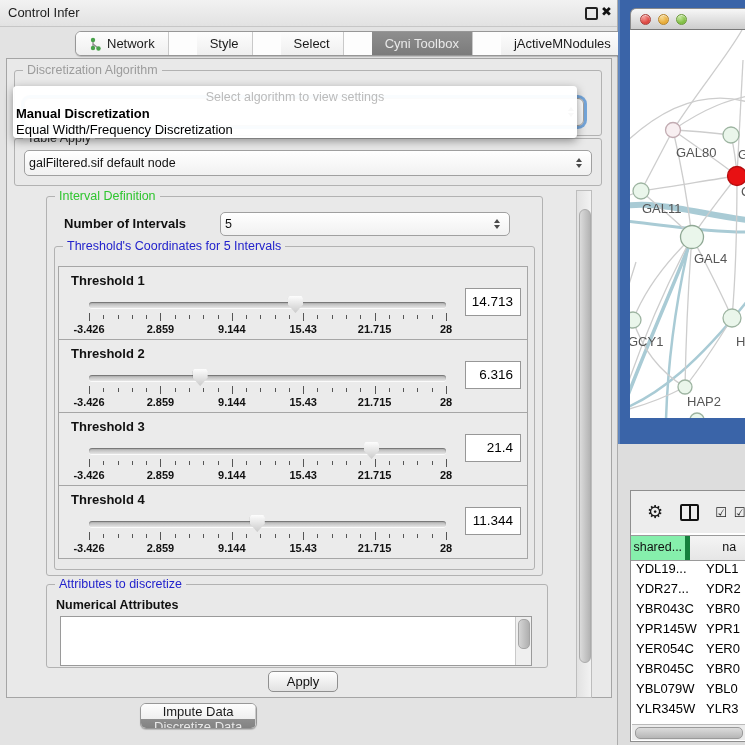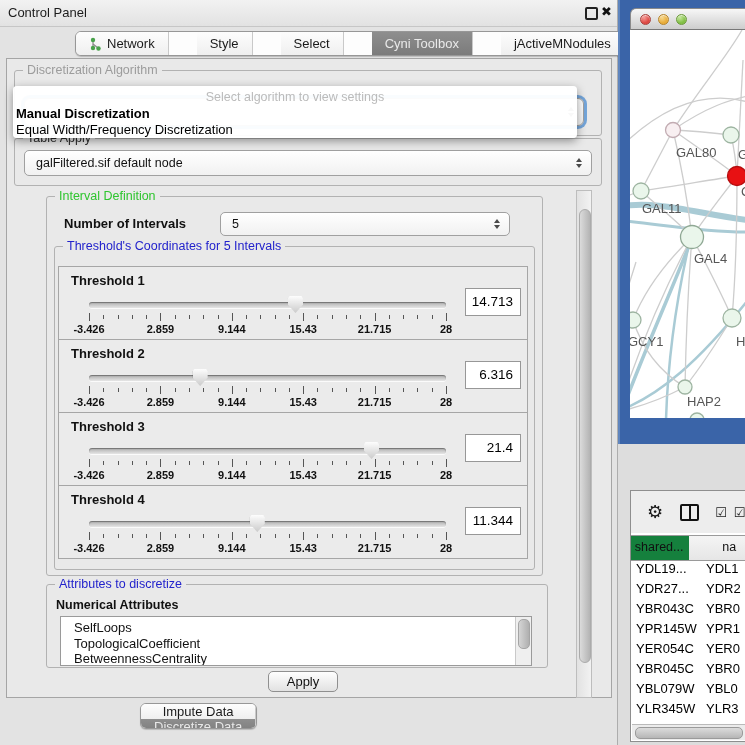--- a/index.html
+++ b/index.html
@@ -22,21 +22,21 @@
 
   .main-panel{position:absolute;left:6px;top:58px;width:606px;height:640px;background:#E9E9E9;border:1px solid #A5A5A5;box-sizing:border-box;}
 
   .groupbox{position:absolute;border:1px solid #B2B2B2;border-radius:3px;box-sizing:border-box;}
   .gb-label{position:absolute;top:-8px;left:8px;background:#E9E9E9;padding:0 4px;font-size:12.5px;line-height:15px;white-space:nowrap;}
   .gb-dim{color:#9C9C9C;}
   .gb-dark{color:#2b2b2b;}
   .gb-green{color:#2EC52E;}
   .gb-blue{color:#2222CC;}
 
-  .combo{position:absolute;background:linear-gradient(#FFFFFF,#F1F1F1);border:1px solid #A0A0A0;border-radius:5px;box-sizing:border-box;display:flex;align-items:center;font-size:12.5px;color:#111;padding-left:11px;cursor:pointer;}
+  .combo{position:absolute;background:linear-gradient(#FFFFFF,#F1F1F1);border:1px solid #A0A0A0;border-radius:5px;box-sizing:border-box;display:flex;align-items:center;font-size:12.5px;color:#111;padding-left:4px;cursor:pointer;}
   .combo .arrows{position:absolute;right:9px;top:50%;transform:translateY(-50%);display:flex;flex-direction:column;gap:2px;}
   .tri-up{width:0;height:0;border-left:3.5px solid transparent;border-right:3.5px solid transparent;border-bottom:4.5px solid #4a4a4a;}
   .tri-dn{width:0;height:0;border-left:3.5px solid transparent;border-right:3.5px solid transparent;border-top:4.5px solid #4a4a4a;}
   .algo-combo{left:24px;top:98px;width:560px;height:28px;border-radius:6px;box-shadow:0 0 0 3px rgba(95,153,214,0.85);}
   .table-combo{left:24px;top:150px;width:568px;height:26px;}
   .noi-combo{left:220px;top:212px;width:290px;height:24px;}
 
   .popup{position:absolute;left:13px;top:86px;width:564px;height:52px;background:rgba(255,255,255,0.96);border-radius:4px;box-shadow:0 3px 10px rgba(0,0,0,0.4);z-index:20;}
   .popup-hint{position:absolute;left:0;right:0;top:4px;text-align:center;color:#BBBBBB;font-size:12.5px;}
   .popup-item{position:absolute;left:3px;font-size:13px;color:#000;cursor:pointer;white-space:nowrap;}
@@ -85,40 +85,40 @@
   .tp-header span{position:absolute;left:16px;top:17px;font-size:13px;color:#111;}
   .tp-box{position:absolute;left:12px;top:46px;width:140px;height:252px;background:#fff;border:1px solid #8E8E8E;box-sizing:border-box;}
   .tp-toolbar{position:absolute;left:0;top:0;width:100%;height:42px;background:#EDEDED;display:flex;align-items:center;}
   .gear{font-family:"DejaVu Sans",sans-serif;font-size:18px;color:#1a1a1a;margin-left:16px;cursor:pointer;line-height:1;}
   .colicon{position:relative;width:15px;height:13px;border:2px solid #111;border-radius:2px;margin-left:17px;cursor:pointer;}
   .colicon i{position:absolute;left:50%;top:0;width:2px;height:100%;background:#111;transform:translateX(-50%);}
   .cb{font-family:"DejaVu Sans",sans-serif;font-size:13px;color:#222;margin-left:7px;cursor:pointer;line-height:1;}
   .cb.first{margin-left:16px;}
   .tp-headrow{position:absolute;left:0;top:44px;width:100%;height:24px;display:flex;border-top:1px solid #9A9A9A;border-bottom:1px solid #9A9A9A;}
   .th{font-size:12.5px;color:#111;text-align:center;line-height:22px;box-sizing:border-box;}
-  .th1{width:67px;background:#15803d;border-right:2px solid #15803d;}
+  .th1{width:67px;background:#86efac;border-right:5px solid #15803d;}
   .th2{width:92px;background:linear-gradient(#F4F4F4,#E6E6E6);}
   .tp-rows{position:absolute;left:0;top:70px;width:100%;}
   .tp-row{display:flex;height:20px;font-size:13px;color:#000;}
   .tp-row .c1{width:67px;padding-left:5px;box-sizing:border-box;white-space:nowrap;overflow:hidden;}
   .tp-row .c2{padding-left:8px;white-space:nowrap;}
   .hscroll{position:absolute;left:1px;bottom:1px;width:136px;height:15px;background:#ECECEC;border-top:1px solid #BABABA;}
   .hthumb{position:absolute;left:3px;top:2px;width:106px;height:10px;border-radius:5px;background:linear-gradient(#DCDCDC,#B6B6B6);border:1px solid #9A9A9A;}
 
   .net-icon{display:inline-flex;width:13px;height:14px;}
 </style>
 </head>
 <body>
 
 <div class="root">
 
   <section class="control-panel">
 
     <div class="cp-titlebar">
-      <span class="cp-title">Control Panel</span>
+      <span class="cp-title">Control Infer</span>
       <span class="cp-float"></span>
       <span class="cp-close">✖</span>
     </div>
 
     <div class="tabstrip top-tabs">
       <div class="seg">
         <span class="net-icon">
           <svg width="13" height="14" viewBox="0 0 13 14">
             <line x1="4" y1="3" x2="4" y2="11" stroke="#8a8a8a" stroke-width="1.2"></line>
             <line x1="4" y1="7" x2="9" y2="11" stroke="#8a8a8a" stroke-width="1.2"></line>
@@ -357,25 +357,20 @@
 
     <div class="vscroll">
         <div class="vthumb"></div>
       </div>
 
     <div class="groupbox" style="left:46px;top:584px;width:502px;height:84px;">
       <span class="gb-label gb-blue">Attributes to discretize</span>
     </div>
     <div class="numattr-label">Numerical Attributes</div>
     <div class="attr-list">
-      <div class="attr-items">
-          <div>SelfLoops</div>
-          <div>TopologicalCoefficient</div>
-          <div>BetweennessCentrality</div>
-        </div>
       <div class="list-scroll">
           <div class="list-thumb"></div>
         </div>
     </div>
 
     <button class="apply-btn">Apply</button>
 
     <div class="tabstrip bottom-tabs">
       <div class="seg">
           <span>Impute Data</span>

